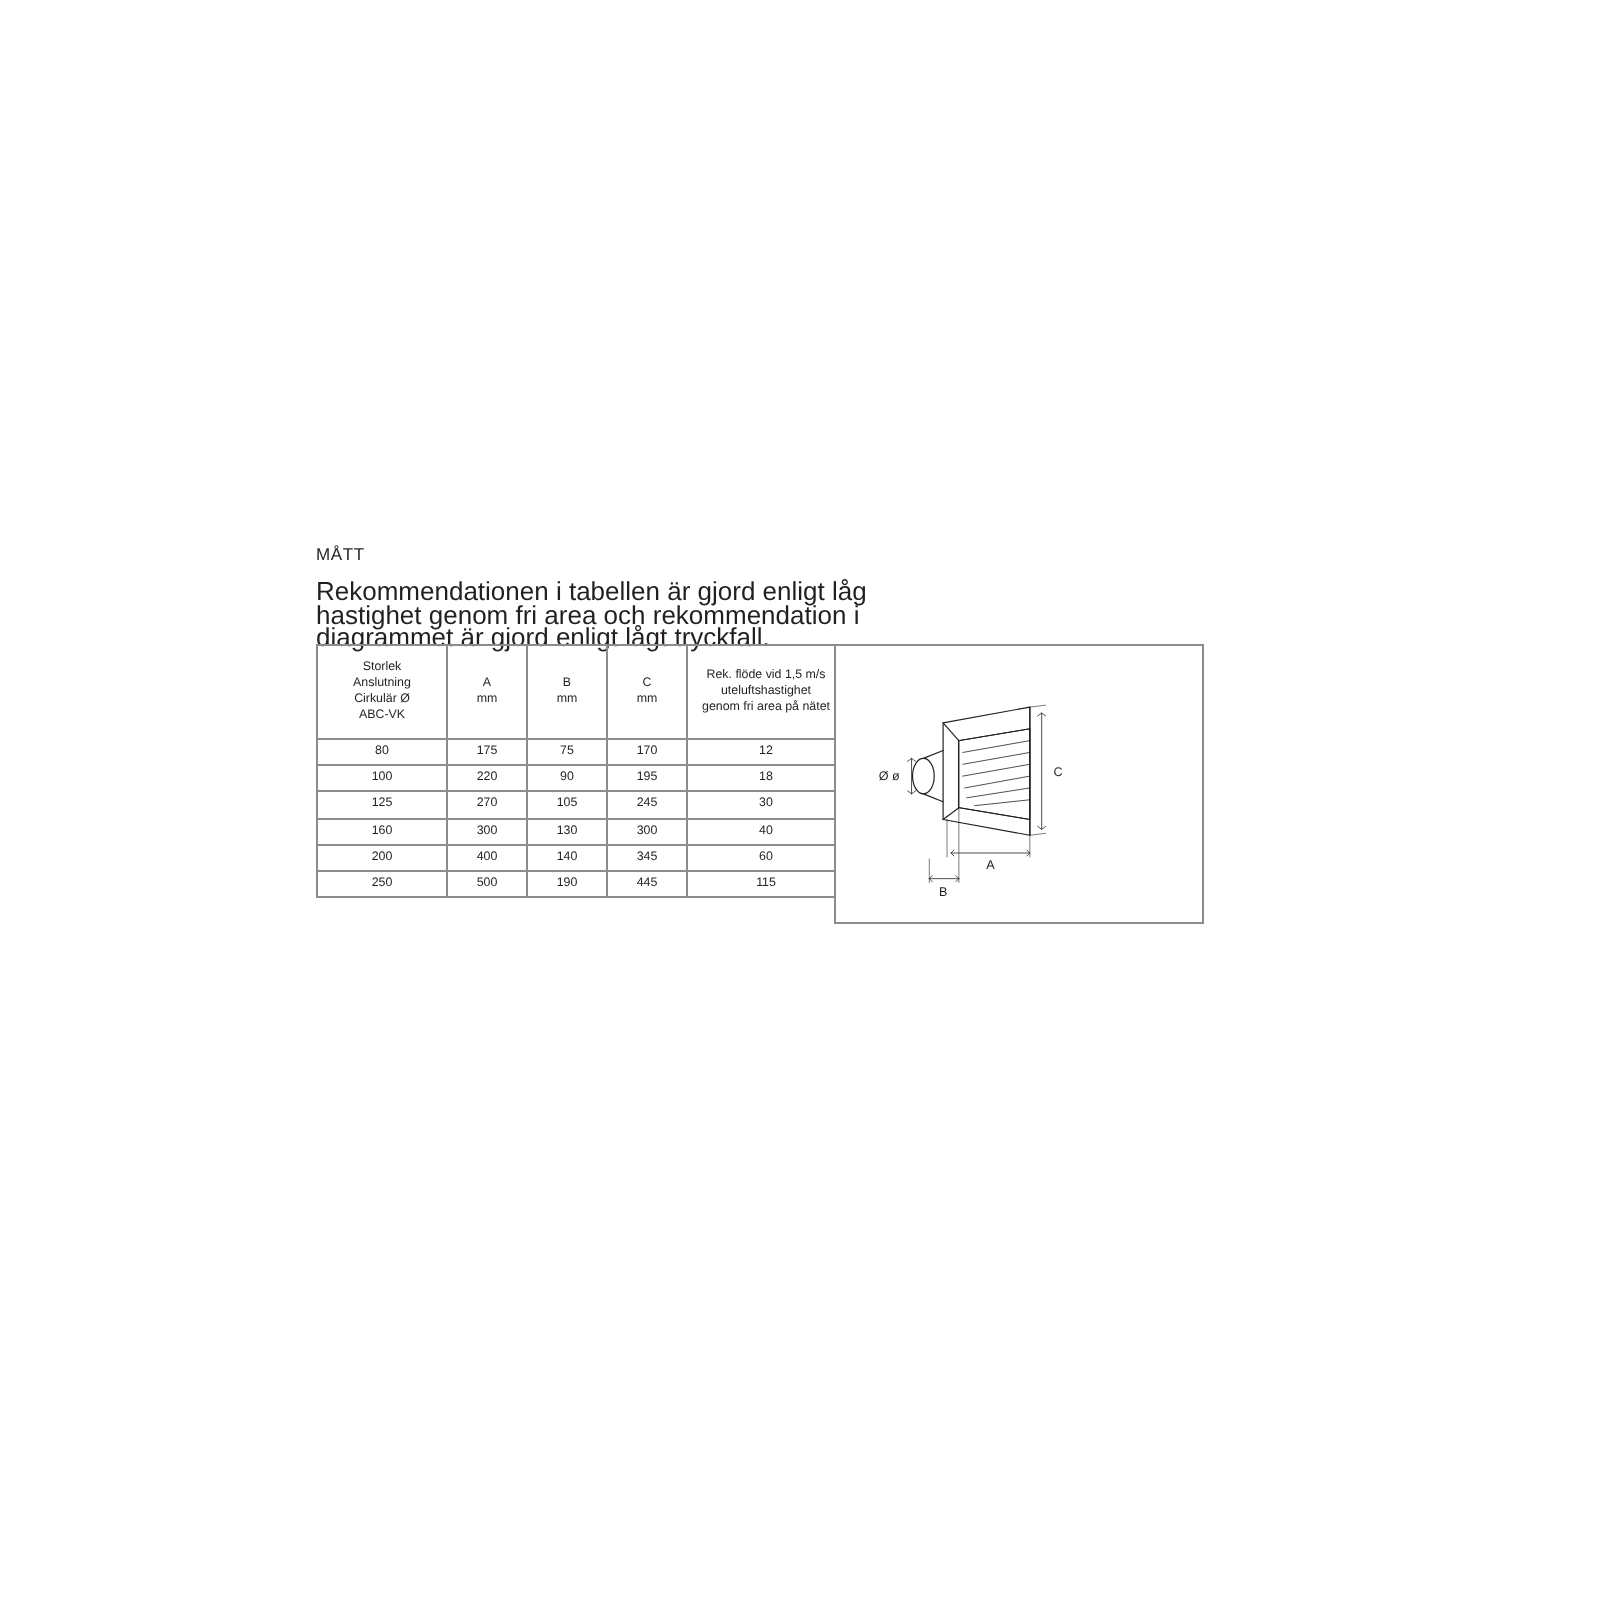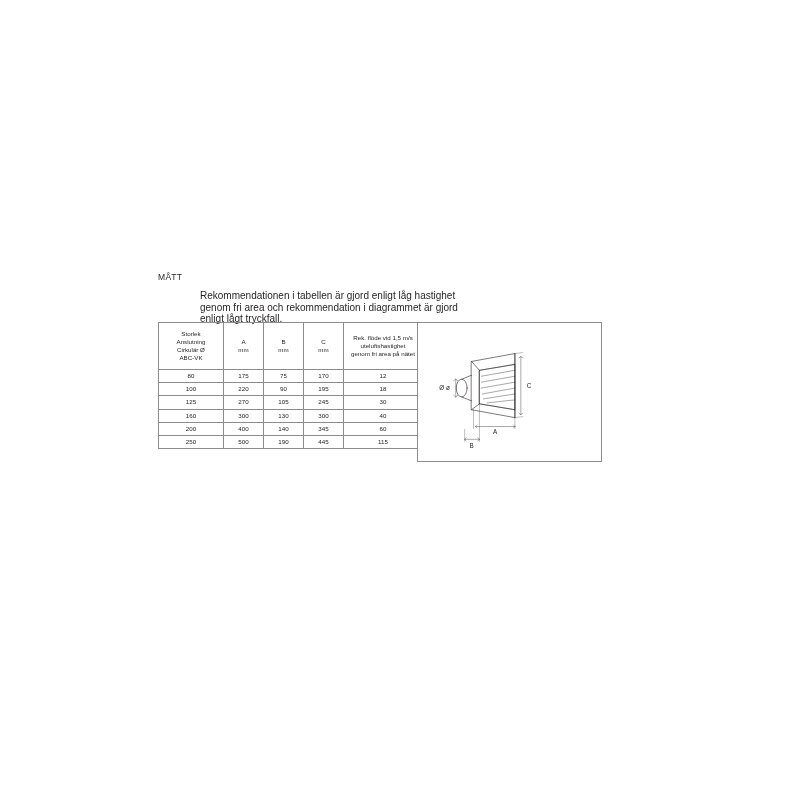--- a/index.html
+++ b/index.html
@@ -31,24 +31,23 @@
     font-size: 8.5px;
     letter-spacing: 0.3px;
     color: #231f20;
   }
 
   .intro {
     position: absolute;
     left: 158px;
     top: 290px;
     width: 280px;
-    font-size: 10px;
+    font-size: 13px;
     line-height: 11.5px;
     color: #231f20;
-    margin-left: 42px;
   }
 
   
   .table-wrap {
     position: absolute;
     left: 158px;
     top: 322px;
     width: 249px;
   }
   table.dim {

